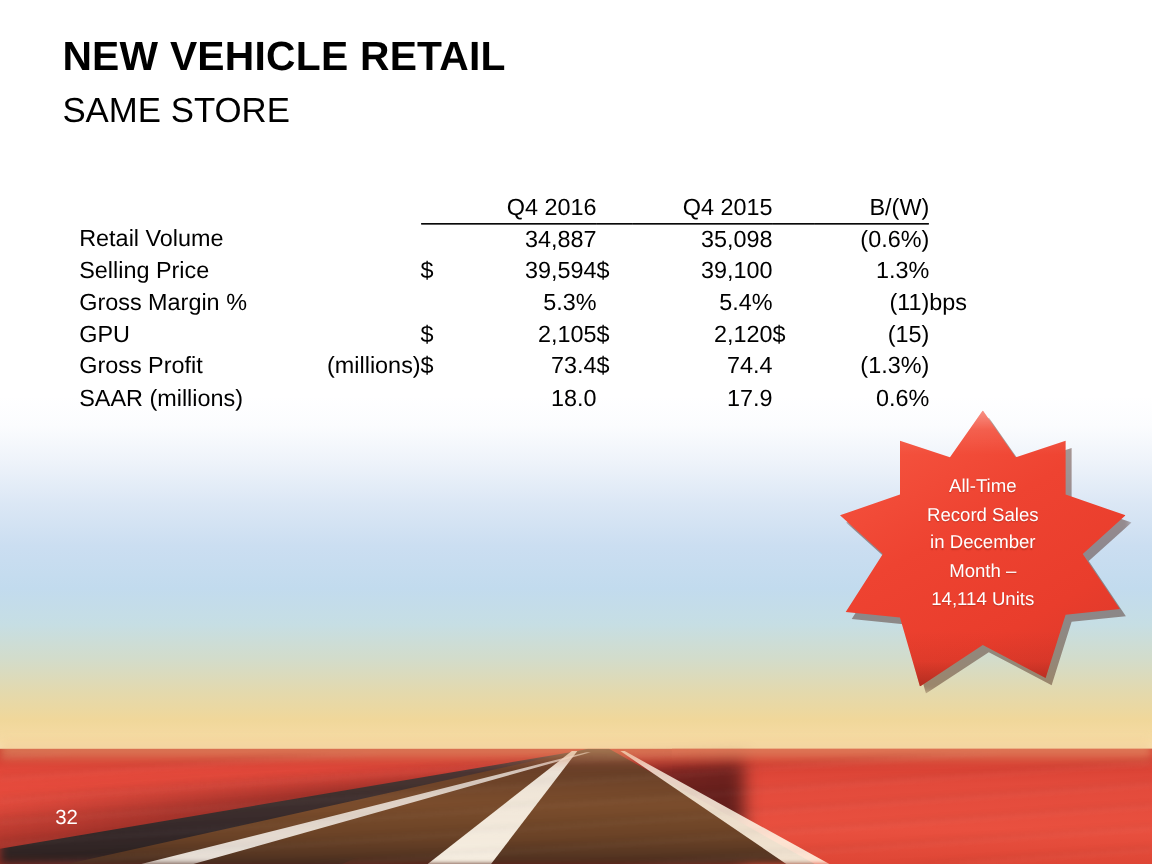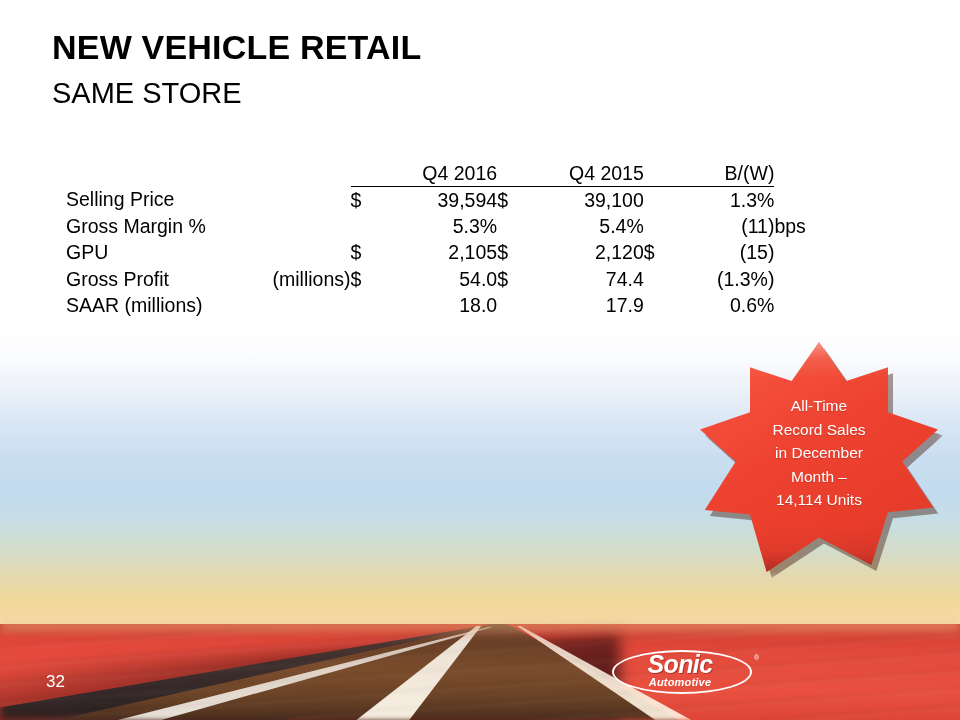--- a/index.html
+++ b/index.html
@@ -427,20 +427,31 @@
           <th class="col-cur th-cell th-rule"></th>
           <th class="col-val th-cell th-rule">Q4 2016</th>
           <th class="col-cur2 th-cell th-rule"></th>
           <th class="col-val2 th-cell th-rule">Q4 2015</th>
           <th class="col-cur3 th-cell th-rule"></th>
           <th class="col-val3 th-cell th-rule">B/(W)</th>
           <th class="col-suffix"></th>
         </tr>
       </thead>
       <tbody>
+          <tr class="row-h">
+            <td class="col-label">Retail Volume</td>
+            <td class="col-paren"></td>
+            <td class="col-cur"></td>
+            <td class="col-val">34,887</td>
+            <td class="col-cur2"></td>
+            <td class="col-val2">35,098</td>
+            <td class="col-cur3"></td>
+            <td class="col-val3">(0.6%)</td>
+            <td class="col-suffix"></td>
+          </tr>
           <tr class="row-h">
             <td class="col-label">Selling Price</td>
             <td class="col-paren"></td>
             <td class="col-cur">$</td>
             <td class="col-val">39,594</td>
             <td class="col-cur2">$</td>
             <td class="col-val2">39,100</td>
             <td class="col-cur3"></td>
             <td class="col-val3">1.3%</td>
             <td class="col-suffix"></td>
@@ -464,21 +475,21 @@
             <td class="col-cur2">$</td>
             <td class="col-val2">2,120</td>
             <td class="col-cur3">$</td>
             <td class="col-val3">(15)</td>
             <td class="col-suffix"></td>
           </tr>
           <tr class="row-h">
             <td class="col-label">Gross Profit</td>
             <td class="col-paren">(millions)</td>
             <td class="col-cur">$</td>
-            <td class="col-val">54.0</td>
+            <td class="col-val">73.4</td>
             <td class="col-cur2">$</td>
             <td class="col-val2">74.4</td>
             <td class="col-cur3"></td>
             <td class="col-val3">(1.3%)</td>
             <td class="col-suffix"></td>
           </tr>
           <tr class="row-h">
             <td class="col-label">SAAR (millions)</td>
             <td class="col-paren"></td>
             <td class="col-cur"></td>
@@ -499,23 +510,17 @@
     <div class="badge-bevel"></div>
     <div class="badge-text">
         <div>All-Time</div>
         <div>Record Sales</div>
         <div>in December</div>
         <div>Month –</div>
         <div>14,114 Units</div>
       </div>
   </div>
 
-  <div class="logo-sonic">
-    <div class="sonic-oval"></div>
-    <div class="sonic-word">Sonic</div>
-    <div class="sonic-sub">Automotive</div>
-    <div class="sonic-tm">®</div>
-  </div>
 
 
   <div class="page-num">32</div>
 
 </div>
 
 </body></html>

